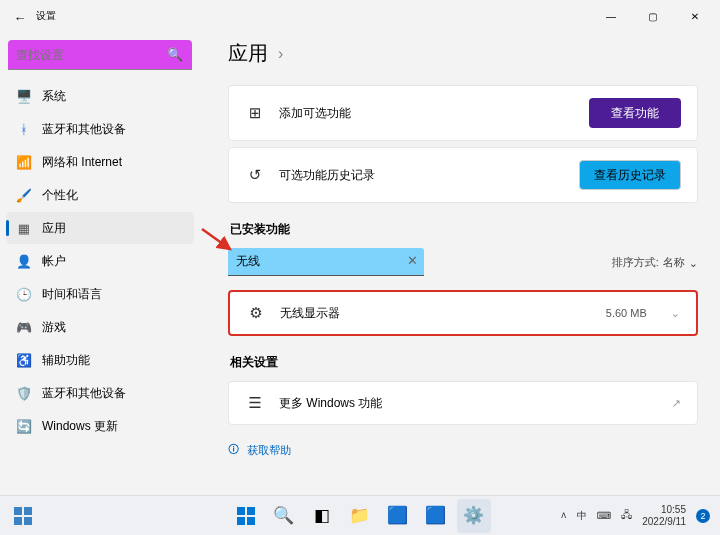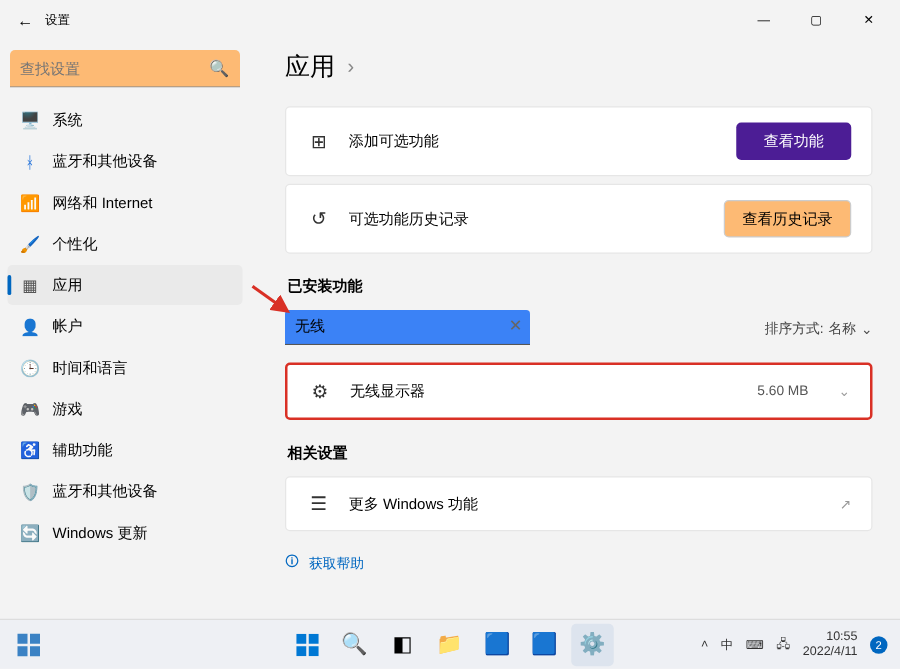--- a/index.html
+++ b/index.html
@@ -13,44 +13,44 @@
 
 .content { display: flex; height: calc(100% - 32px - 40px); }
 .sidebar { width: 200px; padding: 8px 6px 0 6px; }
 .user { display:flex; align-items:center; gap:10px; padding:6px 4px 14px 4px; }
 .avatar { width: 40px; height: 40px; border-radius: 50%; background: #d8d8d8; display:flex; align-items:center; justify-content:center; }
 .avatar svg { width:22px; height:22px; fill:#888; }
 .user-name { font-size:12px; font-weight:600; }
 .user-sub { font-size:10px; color:#666; }
 
 .search { position:relative; margin:0 2px 10px 2px; }
-.search input { width:100%; height:30px; border:none; border-bottom:1px solid #888; background:#fdba74; padding:0 28px 0 8px; font-size:12px; border-radius:4px 4px 0 0; }
+.search input { width:100%; height:30px; border:none; border-bottom:1px solid #888; background:#d946ef; padding:0 28px 0 8px; font-size:12px; border-radius:4px 4px 0 0; }
 .search .icon { position:absolute; right:8px; top:7px; font-size:13px; color:#666; }
 
 .nav-item { display:flex; align-items:center; gap:10px; height:32px; padding:0 10px; border-radius:4px; font-size:12px; cursor:pointer; margin-bottom:1px; position:relative; }
 .nav-item.active { background:#eaeaea; }
 .nav-item.active::before { content:""; position:absolute; left:0; top:8px; bottom:8px; width:3px; background:#0067c0; border-radius:2px; }
 .nav-icon { width:16px; height:16px; display:flex; align-items:center; justify-content:center; font-size:13px; }
 
 .main { flex:1; padding:8px 22px 0 28px; overflow:auto; }
 .breadcrumb { display:flex; align-items:center; gap:10px; font-size:20px; margin-bottom:18px; }
 .breadcrumb .sep { color:#888; font-size:16px; }
 .bc-parent { font-weight:400; }
 .bc-current { font-weight:600; }
 
 .card { background:#fff; border:1px solid #e6e6e6; border-radius:4px; padding:12px 16px; display:flex; align-items:center; gap:14px; margin-bottom:6px; }
 .card-icon { width:20px; text-align:center; font-size:15px; color:#333; }
 .card-label { font-size:12px; flex:1; }
 .btn-primary { background:#4c1d95; color:#fff; border:none; border-radius:4px; height:30px; padding:0 22px; font-size:12px; cursor:pointer; }
-.btn-secondary { background:#fdba74; border:1px solid #ccc; border-radius:4px; height:30px; padding:0 14px; font-size:12px; cursor:pointer; }
+.btn-secondary { background:#0ea5e9; border:1px solid #ccc; border-radius:4px; height:30px; padding:0 14px; font-size:12px; cursor:pointer; }
 
 .section-title { font-size:12px; font-weight:600; margin:18px 0 10px 2px; }
 .filter-row { display:flex; align-items:center; gap:12px; margin-bottom:14px; }
 .search-box { position:relative; width:196px; }
-.search-box input { width:100%; height:28px; border:none; border-bottom:1.5px solid #555; background:#3b82f6; padding:0 24px 0 8px; font-size:12px; border-radius:3px 3px 0 0; }
+.search-box input { width:100%; height:28px; border:none; border-bottom:1.5px solid #555; background:#7dd3fc; padding:0 24px 0 8px; font-size:12px; border-radius:3px 3px 0 0; }
 .search-box .clear { position:absolute; right:6px; top:5px; font-size:13px; color:#666; cursor:pointer; }
 .sort { margin-left:auto; font-size:11px; color:#444; display:flex; align-items:flex-end; gap:4px; }
 
 .feature-row { background:#fff; border:2.5px solid #d93025; border-radius:4px; padding:12px 16px; display:flex; align-items:center; gap:14px; margin-bottom:16px; cursor:pointer; }
 .feature-row .name { font-size:12px; flex:1; }
 .feature-row .size { font-size:11px; color:#555; margin-right:10px; }
 .chev { color:#999; font-size:11px; }
 
 .arrow-anno { position:absolute; left:200px; top:225px; pointer-events:none; }
 
@@ -221,17 +221,17 @@
     <div class="task-icon">🟦</div>
     <div class="task-icon active">⚙️</div>
   </div>
   <div class="tray">
     <span class="t">˄</span>
     <span class="t">中</span>
     <span class="t">⌨</span>
     <span class="t">🖧</span>
     <div class="clock t">
       <div>10:55</div>
-      <div>2022/4/11</div>
+      <div>2022/9/11</div>
     </div>
     <div class="badge">2</div>
   </div>
 </div>
 
 </body></html>

